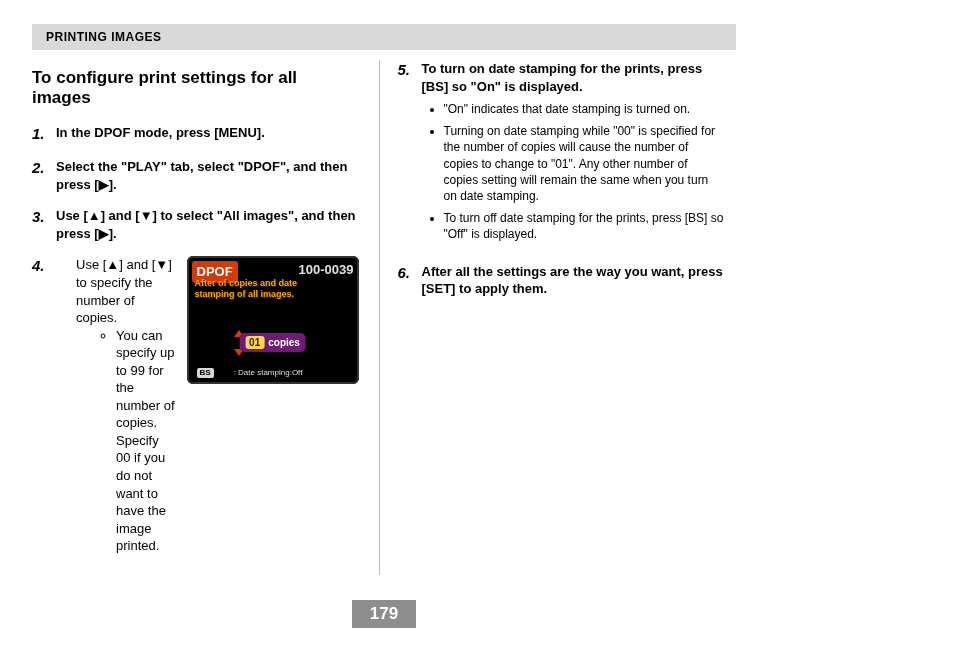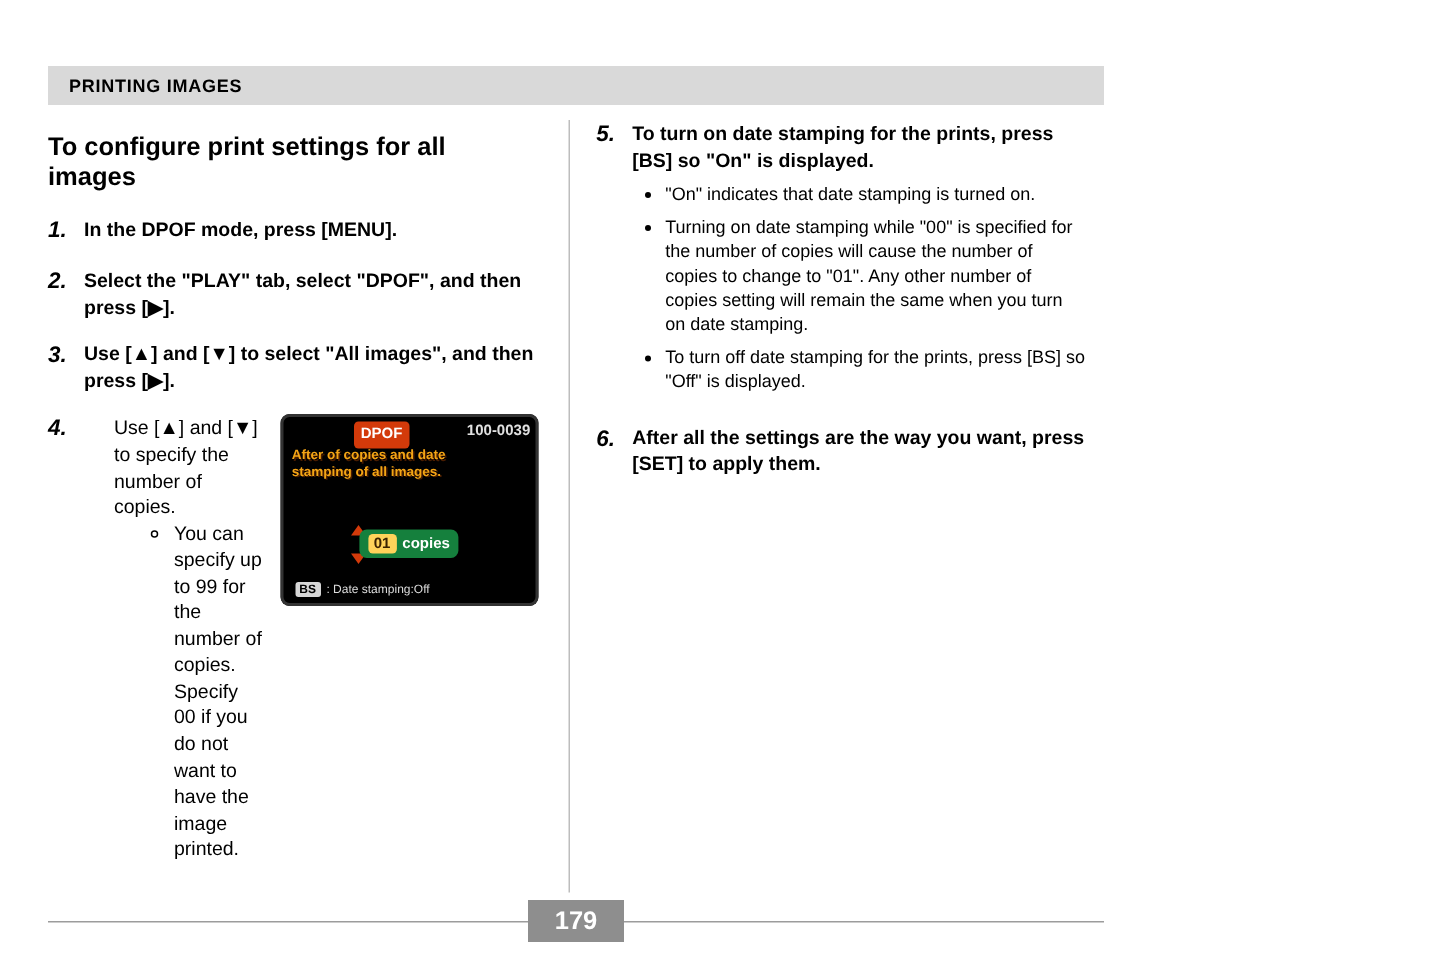--- a/index.html
+++ b/index.html
@@ -9,21 +9,21 @@
     height: 646px;
     font-family: Arial, Helvetica, sans-serif;
     background: #fff;
     color: #000;
   }
   .page {
     position: relative;
     width: 768px;
     height: 646px;
     box-sizing: border-box;
-    padding: 44px 32px 20px 32px;
+    padding: 24px 32px 20px 32px;
   }
   .section-bar {
     background: #d9d9d9;
     padding: 6px 14px;
     font-size: 12px;
     font-weight: bold;
     letter-spacing: 0.5px;
   }
   .cols {
     display: flex;
@@ -92,23 +92,22 @@
     position: relative;
     flex-shrink: 0;
     overflow: hidden;
     box-shadow: inset 0 0 0 2px #333;
   }
   .screen .titlebar {
     position: absolute;
     top: 5px; left: 5px; right: 5px;
     display: flex;
     justify-content: space-between;
-    font-size: 10px;
-    font-weight: bold;
-    margin-left: 44px;
+    font-size: 13px;
+    font-weight: bold;
   }
   .screen .tag {
     background: #d33a0a;
     color: #fff;
     padding: 2px 5px;
     border-radius: 3px;
   }
   .screen .fileno { color: #e0e0e0; text-shadow: 1px 1px 0 #000; }
   .screen .banner {
     position: absolute;
@@ -141,21 +140,21 @@
     gap: 4px;
   }
   .screen .arrow {
     width: 0; height: 0;
     border-left: 5px solid transparent;
     border-right: 5px solid transparent;
   }
   .screen .arrow.up { border-bottom: 7px solid #d33a0a; }
   .screen .arrow.down { border-top: 7px solid #d33a0a; }
   .screen .copies-box {
-    background: #15803d;
+    background: #701a75;
     border-radius: 5px;
     color: #fff;
     font-size: 10px;
     font-weight: bold;
     padding: 3px 6px;
     display: flex;
     align-items: center;
     gap: 4px;
   }
   .screen .copies-box .count {
@@ -176,36 +175,37 @@
   .screen .footbar {
     position: absolute;
     bottom: 4px; left: 6px; right: 6px;
     background: #000;
     border-radius: 10px;
     color: #ddd;
     font-size: 8px;
     padding: 2px 4px;
     display: flex;
     align-items: center;
-    gap: 4px;
+    gap: 20px;
   }
   .screen .footbar .bs {
     background: #d7d7d7;
     color: #000;
     padding: 0 3px;
     border-radius: 2px;
     font-weight: bold;
   }
 
   .footer {
     position: absolute;
     bottom: 18px;
     left: 32px; right: 32px;
     display: flex;
     align-items: center;
+    flex-direction: column;
   }
   .footer .line {
     flex: 1;
     height: 1px;
     background: #9c9c9c;
   }
   .footer .pagenum {
     background: #8e8e8e;
     color: #fff;
     font-weight: bold;

